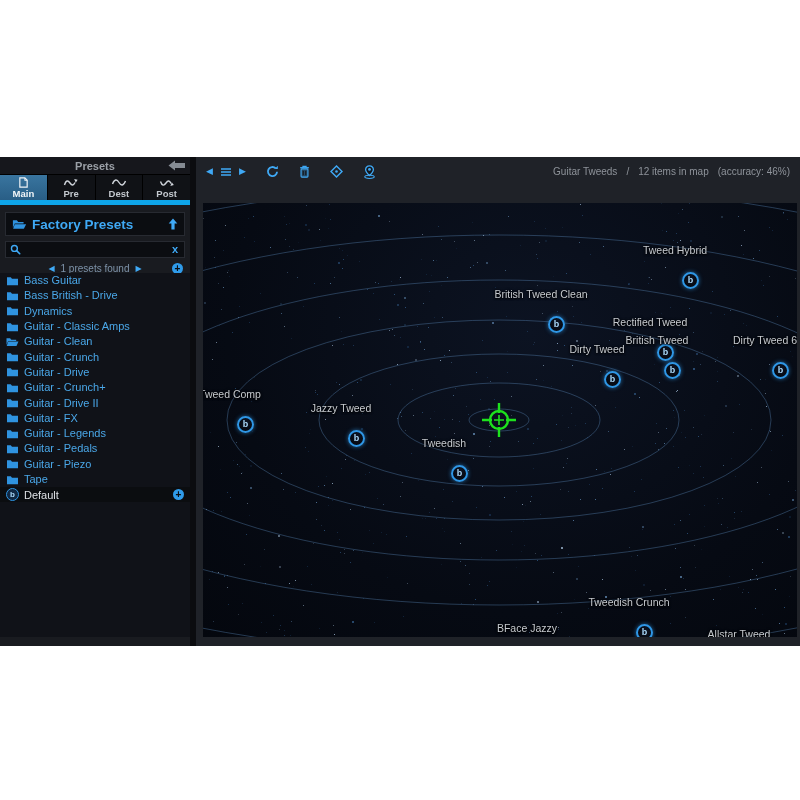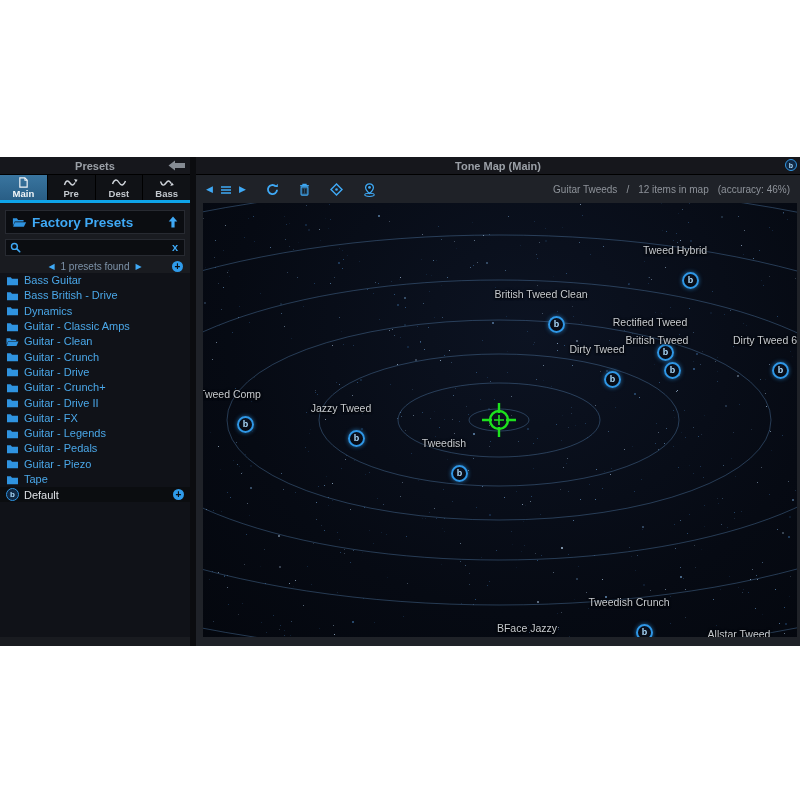--- a/index.html
+++ b/index.html
@@ -5,21 +5,21 @@
   html,body{margin:0;padding:0;width:800px;height:800px;background:#ffffff;
     font-family:"Liberation Sans", sans-serif; overflow:hidden;}
   .app{position:absolute;left:0;top:157px;width:800px;height:489px;background:#17181d;}
 
   
   .left-panel{position:absolute;left:0;top:0;width:190px;height:100%;background:#191b20;}
   .panel-title{height:17px;background:#16171c;border-bottom:1px solid #000;
     display:flex;align-items:center;justify-content:center;position:relative;
     color:#9ba0a7;font-size:11px;font-weight:bold;}
   .back-btn{position:absolute;right:4px;top:3px;width:18px;height:11px;cursor:pointer;}
-  .tabs{display:flex;height:25px;background:#0e1013;border-bottom:3px solid #0ea5e9;}
+  .tabs{display:flex;height:25px;background:#0e1013;border-bottom:5px solid #0ea5e9;}
   .tab{flex:1;display:flex;flex-direction:column;align-items:center;justify-content:center;
     gap:1px;border-right:1px solid #000;background:#101216;cursor:pointer;}
   .tab:last-child{border-right:none;}
   .tab .tab-label{font-size:9.5px;font-weight:bold;color:#c3c8ce;line-height:1;}
   .tab.active{background:linear-gradient(#39759f,#295e86);}
   .tab.active .tab-label{color:#f2f5f8;}
   .factory-bar{margin:7px 5px 0 5px;height:22px;background:#0b0d11;border:1px solid #272a31;
     display:flex;align-items:center;padding:0 6px;gap:5px;cursor:pointer;}
   .factory-label{color:#3fa9f5;font-size:13.5px;font-weight:bold;flex:1;}
   .search-box{margin:5px 5px 0 5px;height:15px;background:#0b0d11;border:1px solid #272a31;
@@ -107,21 +107,21 @@
         <svg width="16" height="11" viewBox="0 0 16 10">
           <path d="M1.5,6.5 C3.5,1.5 6,1.5 8,5 C10,8.5 12.5,8.5 14.5,3.5" stroke="#cfd4da" stroke-width="1.4" fill="none"></path>
         </svg>
         <span class="tab-label">Dest</span>
       </div>
       <div class="tab">
         <svg width="16" height="11" viewBox="0 0 16 10">
           <path d="M1.5,4 C3,8.5 5,8.5 7,5.5 C9,2.5 10.5,3 12,6" stroke="#cfd4da" stroke-width="1.4" fill="none"></path>
           <path d="M11.4,8.4 l3.4,-0.8 -2,-2.8 z" fill="#cfd4da"></path>
         </svg>
-        <span class="tab-label">Bass</span>
+        <span class="tab-label">Post</span>
       </div>
     </div>
 
     <div class="factory-bar">
       <svg width="15" height="11" viewBox="0 0 13 10">
         <path d="M0.5,1.2 h3.6 l1.2,1.5 h4.9 v1.3 h-8 l-1.7,4 z" fill="#2f93e0"></path>
         <path d="M2.2,4.8 h10.3 l-2,4 H0.7 z" fill="#2f93e0"></path>
       </svg>
       <span class="factory-label">Factory Presets</span>
       <svg width="10" height="12" viewBox="0 0 10 12">
@@ -236,24 +236,20 @@
         <span class="b-icon small">b</span>
         <span class="row-label">Default</span>
         <span class="plus-btn">+</span>
       </div>
     </div>
   </div>
 
   <div class="v-divider"></div>
 
   <div class="right-panel">
-    <div class="panel-title">
-      <span>Tone Map (Main)</span>
-      <span class="b-icon tiny map-title-icon">b</span>
-    </div>
 
     <div class="toolbar">
       <span class="tool-btn">◀</span>
       <span class="tool-btn">
         <svg width="12" height="10" viewBox="0 0 12 10">
           <path d="M1,2 h10 M1,5 h10 M1,8 h10" stroke="#3fa9f5" stroke-width="1.6"></path>
         </svg>
       </span>
       <span class="tool-btn">▶</span>
       <span class="tool-gap"></span>

